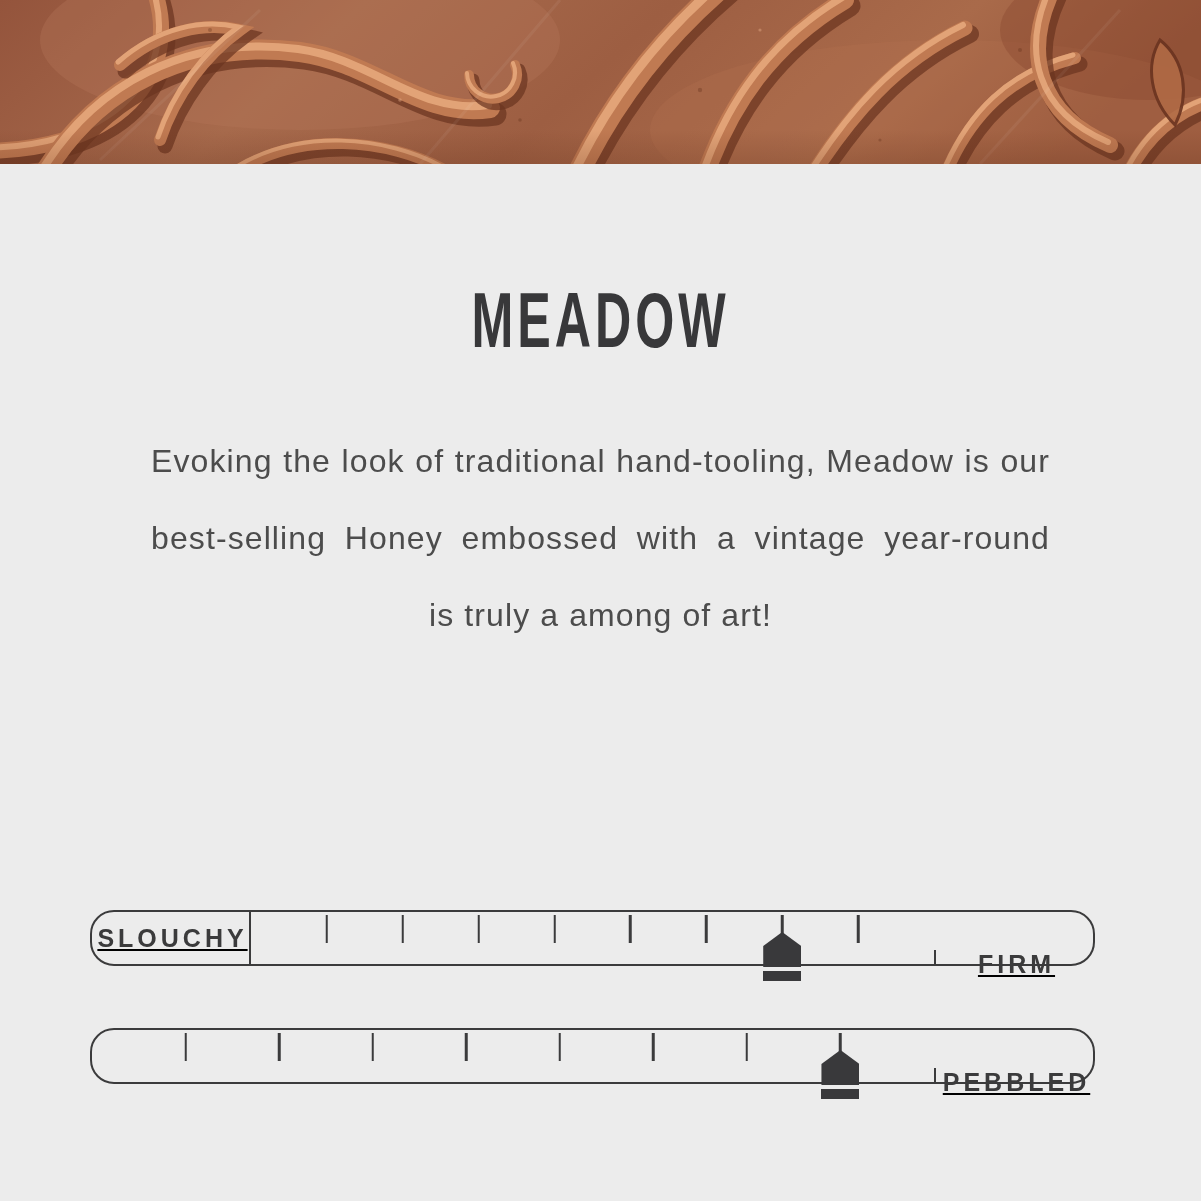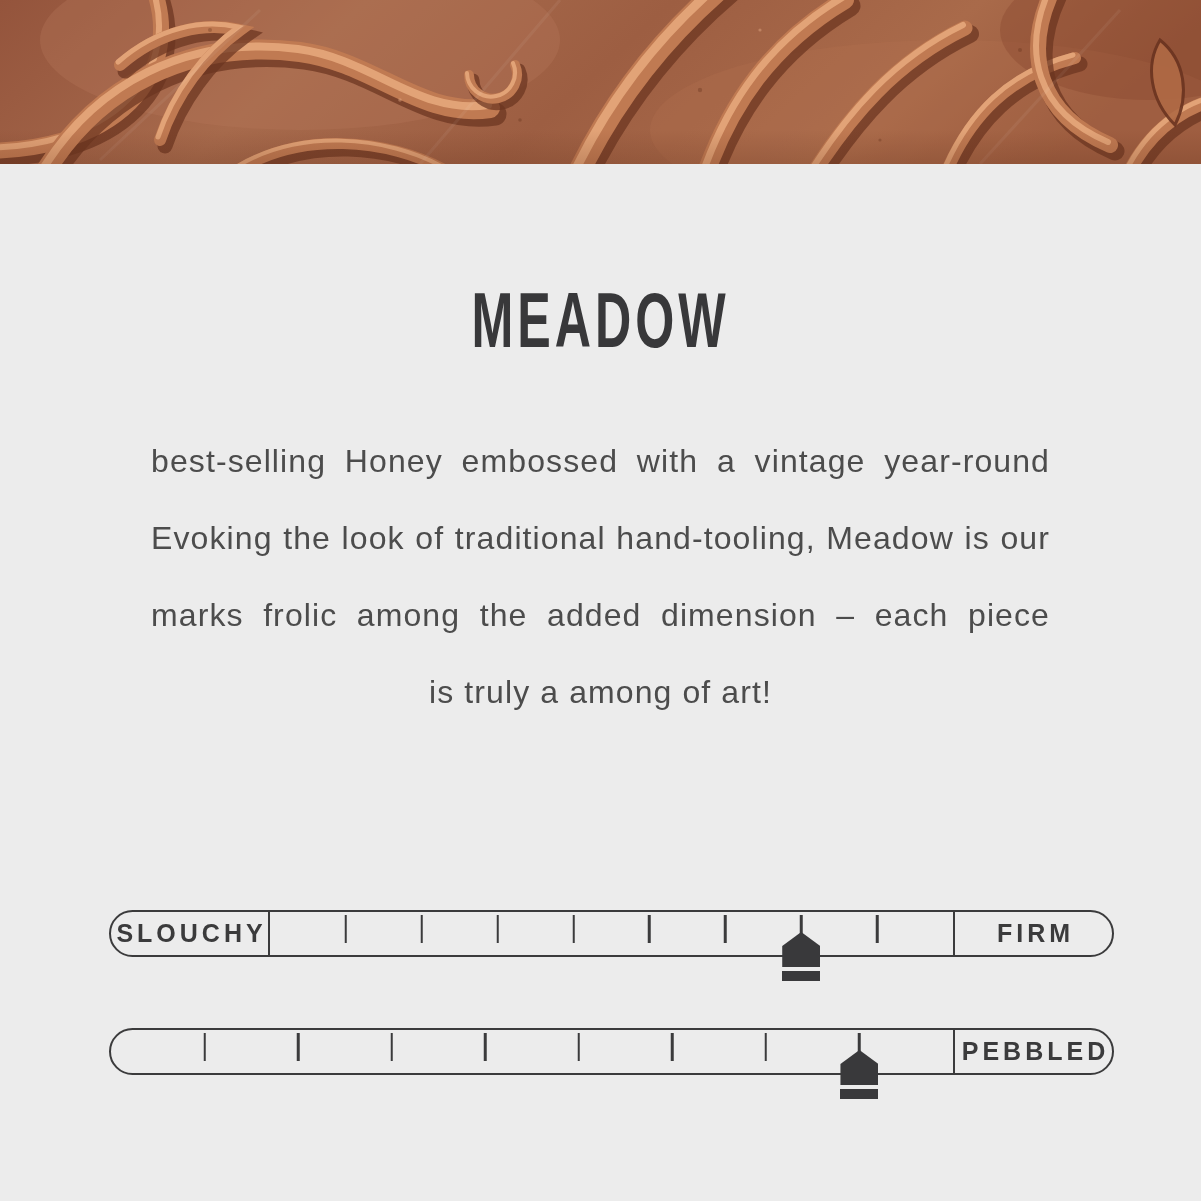--- a/index.html
+++ b/index.html
@@ -44,38 +44,38 @@
     text-align:justify;
     text-align-last:justify;
     white-space:normal;
   }
   .description .line.center{
     text-align:center;
     text-align-last:center;
   }
   
   .slider-row{
-    position:absolute;left:109px;width:1005px;height:47px;
+    position:absolute;left:90px;width:1005px;height:56px;text-decoration:underline;
   }
   .slider-row.first{top:910px;}
   .slider-row.second{top:1028px;}
   .track{
     display:flex;width:100%;height:100%;
     border:2.5px solid var(--ink);
     border-radius:24px;
   }
   .sec-left{
     flex:0 0 159px;
     border-right:2.5px solid var(--ink);
     display:flex;align-items:center;justify-content:center;
   }
   .sec-right{
     flex:0 0 159px;
     border-left:2.5px solid var(--ink);
-    display:flex;align-items:center;justify-content:center;
+    display:flex;align-items:flex-start;justify-content:center;margin-top:38px;
   }
   .sec-mid{flex:1;position:relative;}
   .slider-label{
     font-weight:700;font-size:25px;letter-spacing:4px;text-indent:4px;
     color:var(--ink);
     user-select:none;
   }
   .tick{
     position:absolute;top:3px;width:2.5px;height:28px;
     background:var(--ink);
@@ -195,23 +195,22 @@
       <line x1="980" y1="164" x2="1120" y2="10"></line>
     </g>
     <rect y="130" width="1201" height="34" fill="url(#vig)"></rect>
   </svg>
 
   <svg class="title-svg" viewBox="0 0 1201 100" xmlns="http://www.w3.org/2000/svg">
     <text x="600.5" y="77" text-anchor="middle" textLength="258" lengthAdjust="spacingAndGlyphs">MEADOW</text>
   </svg>
 
   <div class="description">
+    <div class="line">Evoking the look of traditional hand-tooling, Meadow is our</div>
     <div class="line">best-selling Honey embossed with a vintage year-round</div>
-    <div class="line">Evoking the look of traditional hand-tooling, Meadow is our</div>
-    <div class="line">marks frolic among the added dimension – each piece</div>
     <div class="line center">is truly a among of art!</div>
   </div>
 
   <div class="slider-row first">
     <div class="track">
       <div class="sec-left">
         <span class="slider-label">SLOUCHY</span>
       </div>
       <div class="sec-mid">
           <div class="tick" style="left: 11.1111%;"></div>

